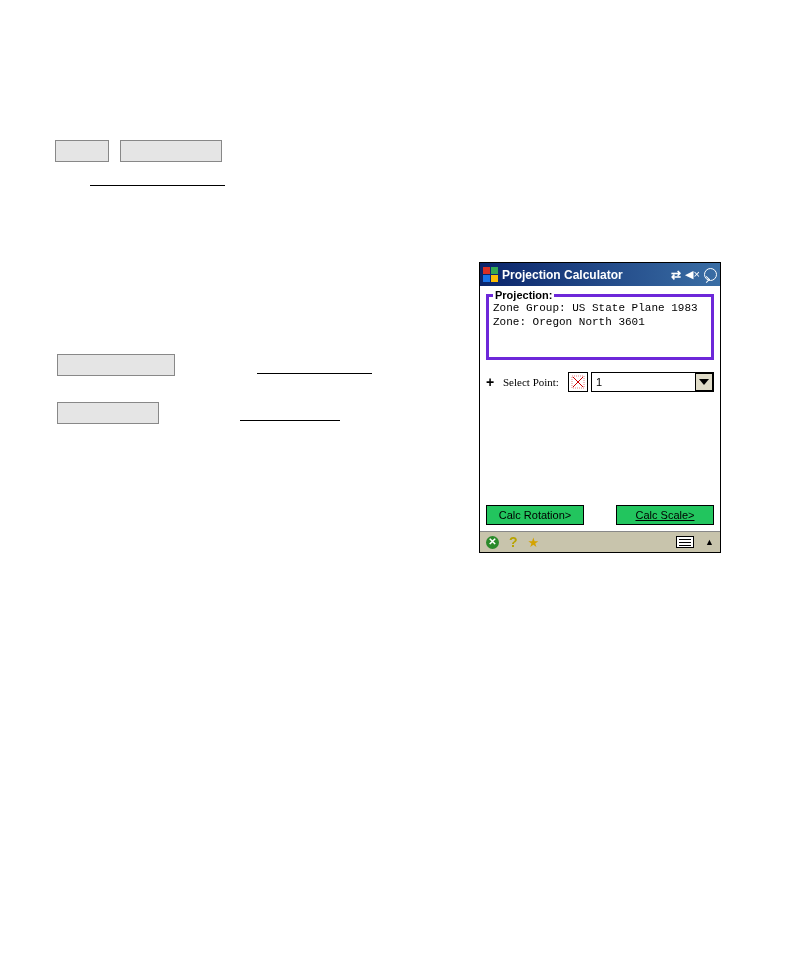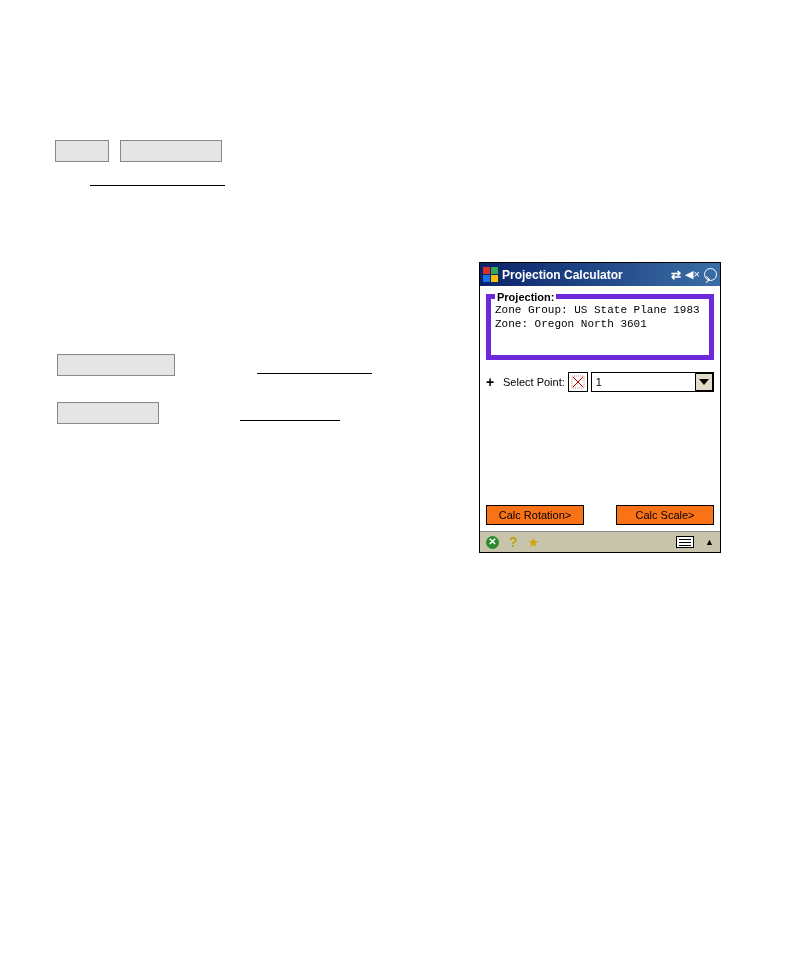--- a/index.html
+++ b/index.html
@@ -159,21 +159,21 @@
       left: -1px;
     }
     
     .device-body {
       padding: 4px 6px;
       height: calc(100% - 23px - 21px);
       position: relative;
     }
     
     .projection-group {
-      border: 5px solid #6d28d9;
+      border: 3px solid #6d28d9;
       padding: 4px;
       position: relative;
       margin-top: 4px;
       height: 66px;
     }
     .projection-legend {
       position: absolute;
       top: -8px;
       left: 4px;
       background: #fff;
@@ -193,20 +193,22 @@
       margin-top: 12px;
       gap: 3px;
     }
     .plus-icon {
       font-size: 14px;
       font-weight: bold;
       width: 14px;
     }
     .select-label {
       font-size: 11px;
+      margin-right: 6px;
+      font-family: Liberation Serif, serif;
     }
     .map-btn {
       width: 20px;
       height: 20px;
       border: 1px solid #000;
       background: #fff;
       display: flex;
       align-items: center;
       justify-content: center;
       font-size: 10px;
@@ -253,28 +255,28 @@
     .bottom-buttons {
       position: absolute;
       bottom: 6px;
       left: 6px;
       right: 6px;
       display: flex;
       justify-content: space-between;
     }
     .calc-btn {
       border: 1px solid #000;
-      background: #f97316;
+      background: #22c55e;
       font-size: 11px;
       padding: 2px 8px;
       height: 20px;
       text-align: center;
     }
     .calc-btn-1 { width: 98px; }
-    .calc-btn-2 { width: 98px; }
+    .calc-btn-2 { width: 98px; text-decoration: underline; }
     
     .bottom-bar {
       width: 100%;
       height: 21px;
       background: #c8c4ac;
       border-top: 1px solid #888;
       display: flex;
       align-items: center;
       padding: 0 6px;
       gap: 10px;

